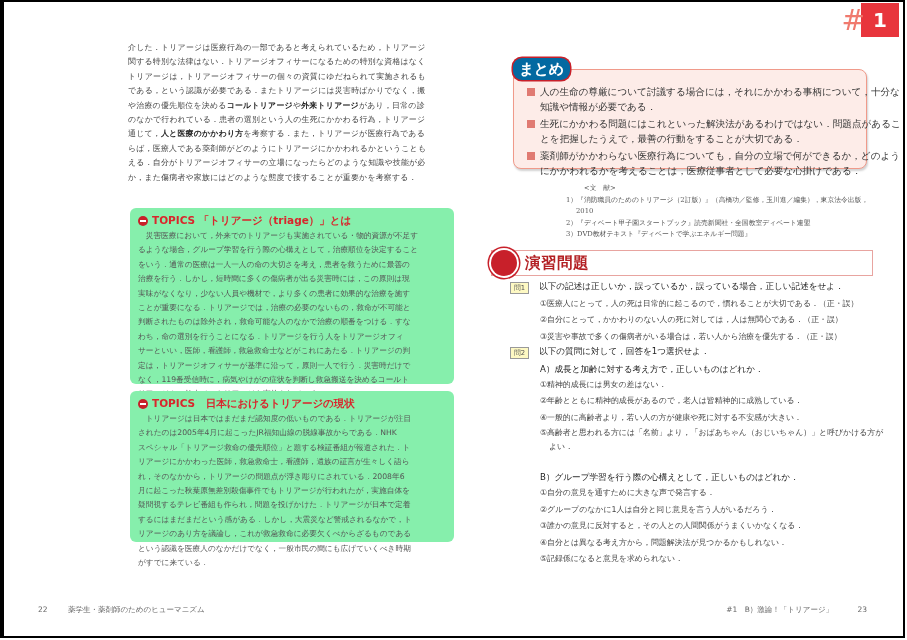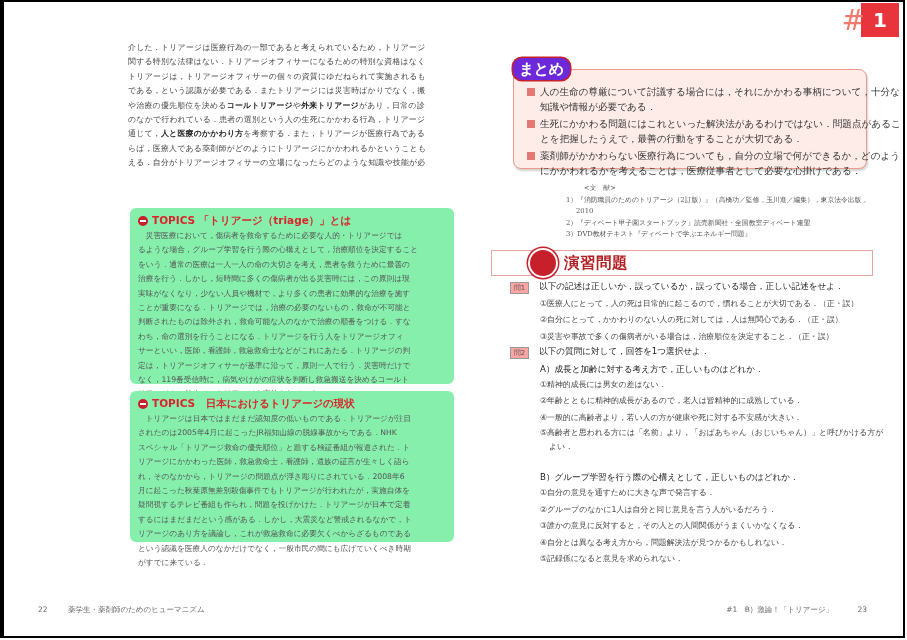--- a/index.html
+++ b/index.html
@@ -45,69 +45,70 @@
   .chapter-badge { position:absolute; right:8px; top:2px; height:36px; display:flex; align-items:center; }
   .chapter-hash { font-size:28px; color:#f07a6e; font-weight:normal; margin-right:-4px; position:relative; z-index:1; font-family:"DejaVu Sans",sans-serif; }
   .chapter-num { background:#e8353c; color:#fff; font-size:20px; font-weight:bold; width:38px; height:34px; display:flex; align-items:center; justify-content:center; }
   .summary {
     position:absolute; left:513px; top:69px; width:354px; height:100px;
     background:#fdece8; border:1.5px solid #f09a8a; border-radius:8px; box-sizing:border-box;
     box-shadow:1px 2px 2px rgba(0,0,0,0.18);
   }
   .summary-label {
     position:absolute; left:513px; top:58px; font-size:15px; font-weight:bold; color:#fff;
-    background:#6d28d9; padding:0 6px; border-radius:9px; height:22px; line-height:22px;
+    background:#0369a1; padding:0 6px; border-radius:9px; height:22px; line-height:22px;
     letter-spacing:-0.5px; box-shadow:0 0 0 1.5px #c8202a;
   }
   .summary-items { position:absolute; left:527px; top:84px; width:336px; font-size:9.6px; line-height:15px; color:#333; }
   .summary-item { display:flex; margin-bottom:2px; }
   .summary-bullet { width:8px; height:8px; background:#e07a72; margin-top:4px; margin-right:5px; flex:none; }
   .refs { position:absolute; left:566px; top:183px; font-size:6.8px; line-height:11.5px; color:#555; width:310px; }
   .refs .ref-title { margin-left:18px; }
   .exercise-header {
     position:absolute; left:491px; top:250px; width:382px; height:26px;
-    border:1px solid #e8a4a0; display:flex; align-items:center; box-sizing:border-box;padding-left:39px;
+    border:1px solid #e8a4a0; display:flex; align-items:center; box-sizing:border-box;
   }
   .exercise-icon {
     width:26px; height:26px; border-radius:50%; background:#c8202a; margin-left:-1px; position:relative;
     box-shadow:0 0 0 2px #fff, 0 0 0 3.5px #c8202a;
   }
   .exercise-title { font-size:15.5px; font-weight:bold; color:#b32024; margin-left:8px; letter-spacing:0.5px; }
   .q-block { position:absolute; left:510px; width:370px; font-size:8.3px; color:#333; }
   .q-row { display:flex; align-items:flex-start; height:14.6px; }
-  .q-tag { border:1px solid #999; font-size:6.8px; padding:0 3px; height:10px; line-height:10px; margin-right:10px; color:#555; background:#fca5a5; margin-top:1px; }
+  .q-tag { border:1px solid #999; font-size:6.8px; padding:0 3px; height:10px; line-height:10px; margin-right:10px; color:#555; background:#fef9c3; margin-top:1px; }
   .q-prompt { font-size:8.6px; color:#222; }
   .q-sub { margin-left:30px; font-size:8.6px; color:#222; height:16px; line-height:16px; }
   .q-opt { margin-left:30px; font-size:7.9px; color:#444; height:16.5px; line-height:16.5px; white-space:nowrap; }
   .q-opt-cont { margin-left:39px; font-size:7.9px; color:#444; height:16px; line-height:16px; }
 </style>
 </head>
 <body>
 
 <div class="frame"></div>
 
 <div class="body-text serif">
   <span class="line">介した．トリアージは医療行為の一部であると考えられているため，トリアージに</span>
   <span class="line">関する特別な法律はない．トリアージオフィサーになるための特別な資格はなく，</span>
   <span class="line">トリアージは，トリアージオフィサーの個々の資質にゆだねられて実施されるもの</span>
   <span class="line">である，という認識が必要である．またトリアージには災害時ばかりでなく，搬送</span>
   <span class="line"><span>や治療の優先順位を決める</span><b>コールトリアージ</b><span>や</span><b>外来トリアージ</b><span>があり，日常の診療</span></span>
   <span class="line">のなかで行われている．患者の選別という人の生死にかかわる行為，トリアージを</span>
   <span class="line"><span>通じて，</span><b>人と医療のかかわり方</b><span>を考察する．また，トリアージが医療行為であるな</span></span>
   <span class="line">らば，医療人である薬剤師がどのようにトリアージにかかわれるかということも考</span>
   <span class="line">える．自分がトリアージオフィサーの立場になったらどのような知識や技能が必要</span>
+  <span class="line">か，また傷病者や家族にはどのような態度で接することが重要かを考察する．</span>
 </div>
 
 <div class="topics" style="top:208px;height:176px;">
   <div class="topics-title">
     <span class="topics-icon"></span>
     <span>TOPICS 「トリアージ（triage）」とは</span>
   </div>
   <div class="topics-body" id="topics1-body">
-      <span class="line">　災害医療において，傷病者を救命するために必要な人的・トリアージでは</span>
+      <span class="line">　災害医療において，外来でのトリアージも実施されている・物的資源が不足す</span>
       <span class="line">るような場合，グループ学習を行う際の心構えとして，治療順位を決定すること</span>
       <span class="line">をいう．通常の医療は一人一人の命の大切さを考え，患者を救うために最善の</span>
       <span class="line">治療を行う．しかし，短時間に多くの傷病者が出る災害時には，この原則は現</span>
       <span class="line">実味がなくなり，少ない人員や機材で，より多くの患者に効果的な治療を施す</span>
       <span class="line">ことが重要になる．トリアージでは，治療の必要のないもの，救命が不可能と</span>
       <span class="line">判断されたものは除外され，救命可能な人のなかで治療の順番をつける．すな</span>
       <span class="line">わち，命の選別を行うことになる．トリアージを行う人をトリアージオフィ</span>
       <span class="line">サーといい，医師，看護師，救急救命士などがこれにあたる．トリアージの判</span>
       <span class="line">定は，トリアージオフィサーが基準に沿って，原則一人で行う．災害時だけで</span>
       <span class="line">なく，119番受信時に，病気やけがの症状を判断し救急搬送を決めるコールト</span>
@@ -184,21 +185,21 @@
   <span class="exercise-title">演習問題</span>
 </div>
 
 <div class="q-block" style="top:281px;">
   <div class="q-row">
     <span class="q-tag">問1</span>
     <span class="q-prompt">以下の記述は正しいか，誤っているか，誤っている場合，正しい記述をせよ．</span>
   </div>
   <div class="q-opt">①医療人にとって，人の死は日常的に起こるので，慣れることが大切である．（正・誤）</div>
   <div class="q-opt">②自分にとって，かかわりのない人の死に対しては，人は無関心である．（正・誤）</div>
-  <div class="q-opt">③災害や事故で多くの傷病者がいる場合は，治療順位を決定すること．（正・誤）</div>
+  <div class="q-opt">③災害や事故で多くの傷病者がいる場合は，若い人から治療を優先する．（正・誤）</div>
 </div>
 
 <div class="q-block" style="top:346px;">
   <div class="q-row">
     <span class="q-tag">問2</span>
     <span class="q-prompt">以下の質問に対して，回答を1つ選択せよ．</span>
   </div>
   <div class="q-sub">A）成長と加齢に対する考え方で，正しいものはどれか．</div>
   <div class="q-opt">①精神的成長には男女の差はない．</div>
   <div class="q-opt">②年齢とともに精神的成長があるので，老人は皆精神的に成熟している．</div>

